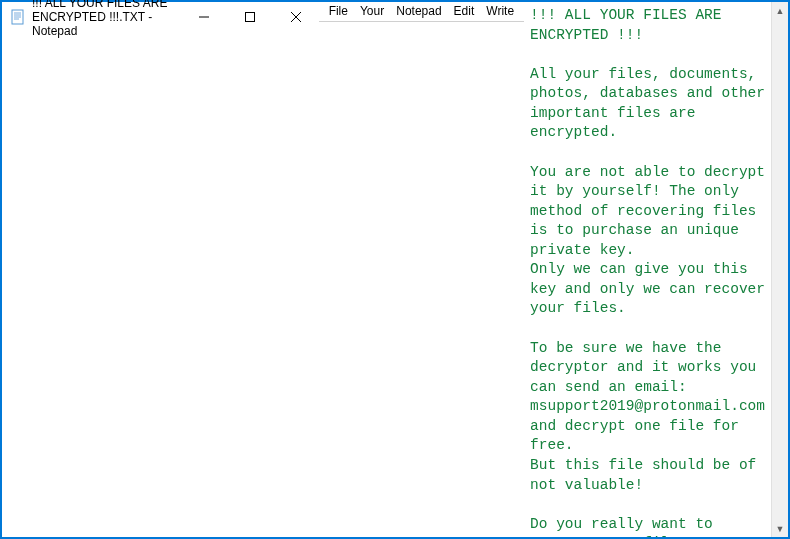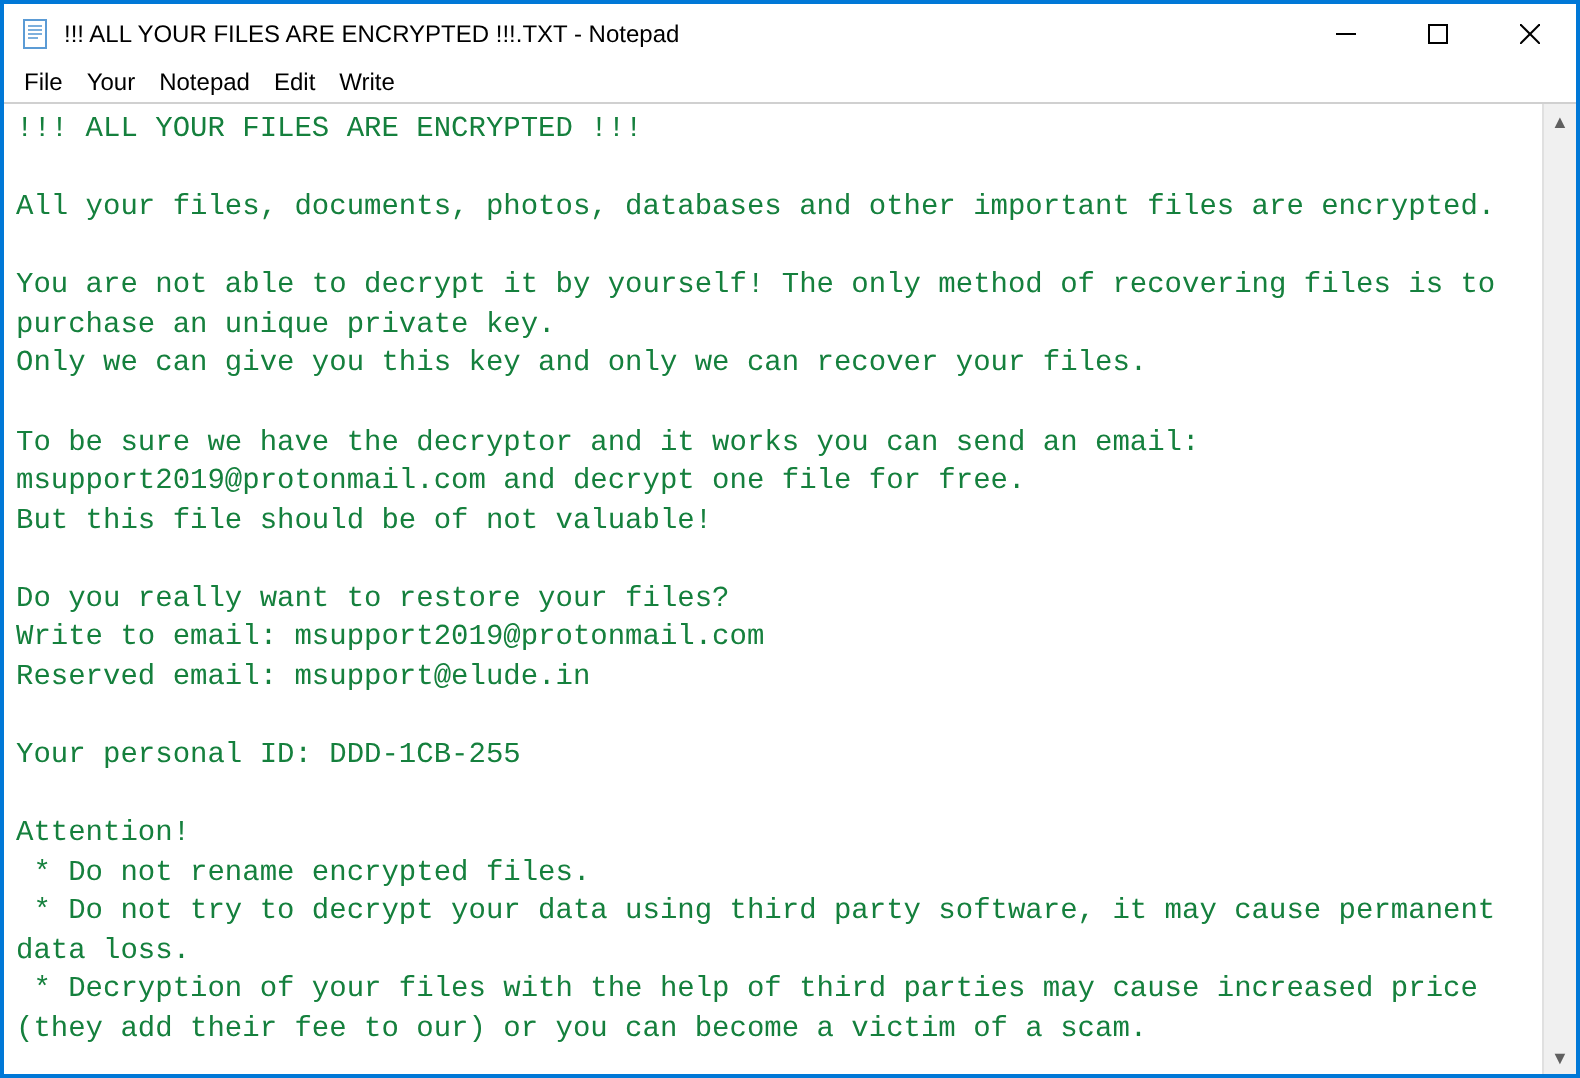--- a/index.html
+++ b/index.html
@@ -8,21 +8,21 @@
       background: #fff;
       width: 790px;
       height: 539px;
       overflow: hidden;
     }
     .window {
       width: 790px;
       height: 539px;
       border: 2px solid #0078d7;
       display: flex;
-      flex-direction: column;
+      flex-direction: row;
       background: #fff;
     }
     .titlebar {
       height: 30px;
       background: #fff;
       display: flex;
       align-items: center;
       padding-left: 8px;
     }
     .titlebar-icon {

